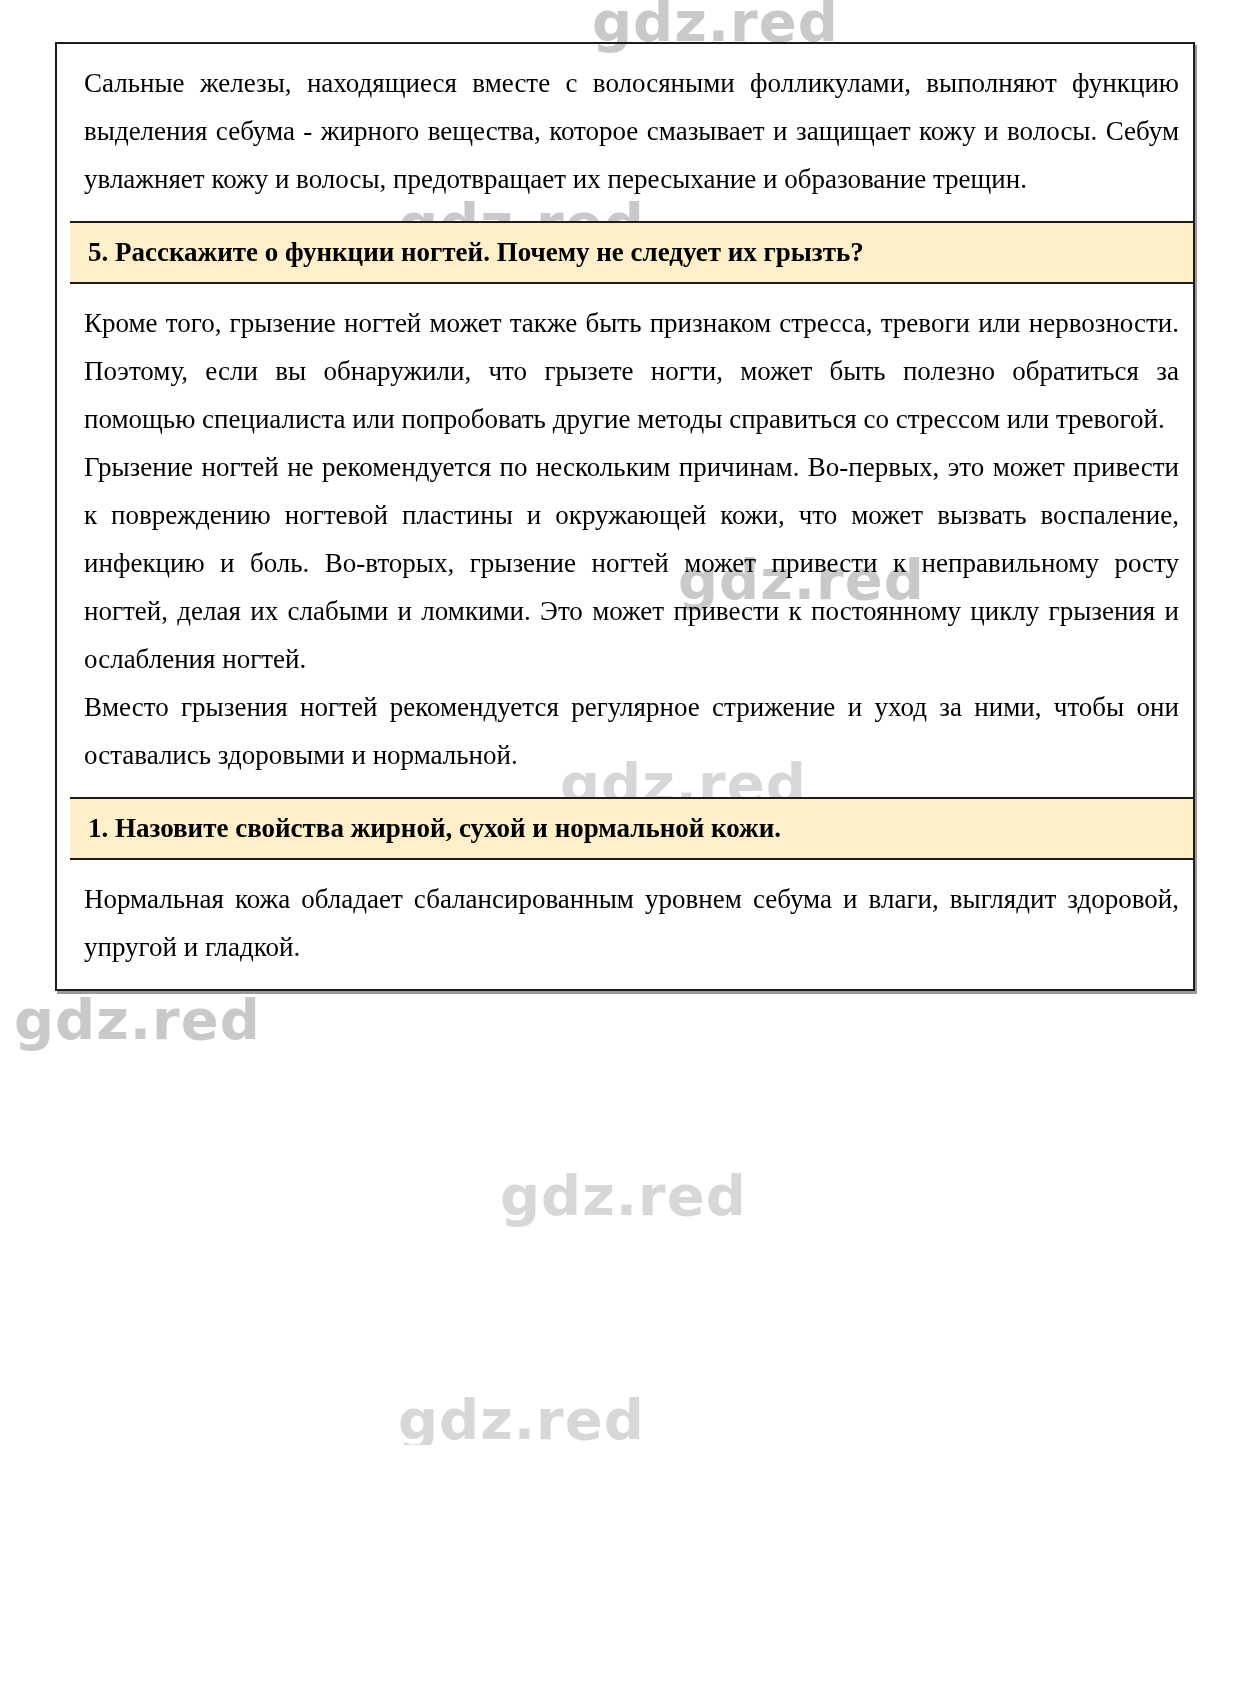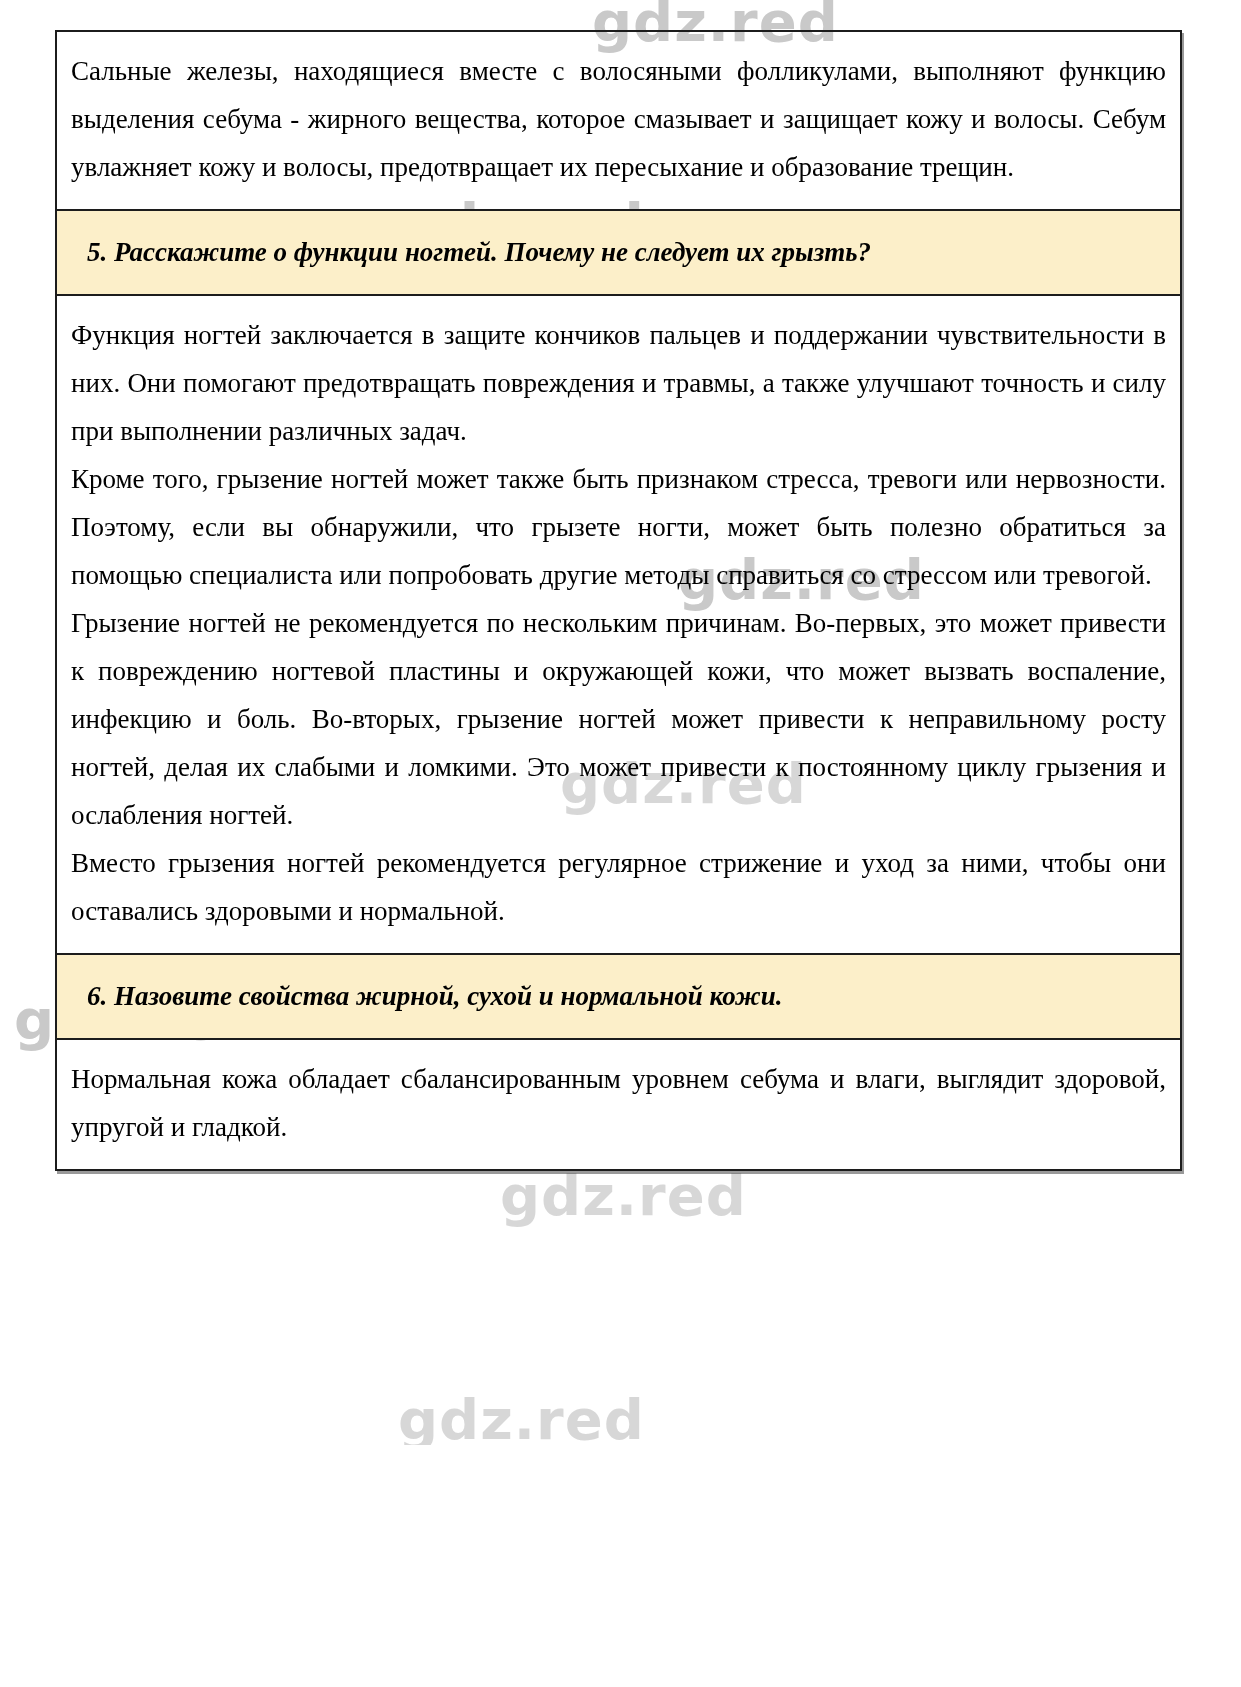--- a/index.html
+++ b/index.html
@@ -27,24 +27,25 @@
     color: #c9c9c9;
     letter-spacing: 1px;
     white-space: nowrap;
     user-select: none;
   }
   .wm.light { opacity: 0.72; }
   .qa-table {
     position: absolute;
     z-index: 1;
     left: 55px;
-    top: 30px;
+    top: 42px;
     width: 1123px;
     border: 2px solid #1c1c1c;
     box-shadow: 2px 3px 0 rgba(70,70,70,0.55);
+    padding-left: 13px;
   }
   .answer {
     padding: 15px 14px 18px 14px;
     font-size: 27px;
     line-height: 48px;
     text-align: justify;
     background: transparent;
   }
   .answer p {
     margin: 0;
@@ -52,21 +53,21 @@
   .question {
     background: #fcefc9;
     border-top: 2px solid #1c1c1c;
     border-bottom: 2px solid #1c1c1c;
     padding: 10px 14px;
     font-size: 27px;
     line-height: 31px;
     font-weight: bold;
     text-align: left;
   }
-  .question p { margin: 16px; font-style: italic; }
+  .question p { margin: 4px; }
 </style>
 </head>
 <body>
 
 <div class="page">
 
   <div class="wm" style="left:592px; top:-6px;">gdz.red</div>
   <div class="wm" style="left:398px; top:196px;">gdz.red</div>
   <div class="wm" style="left:678px; top:552px;">gdz.red</div>
   <div class="wm light" style="left:560px; top:756px;">gdz.red</div>
@@ -78,28 +79,27 @@
 
     <section class="answer">
       <p>Сальные железы, находящиеся вместе с волосяными фолликулами, выполняют функцию выделения себума - жирного вещества, которое смазывает и защищает кожу и волосы. Себум увлажняет кожу и волосы, предотвращает их пересыхание и образование трещин.</p>
     </section>
 
     <section class="question">
       <p>5. Расскажите о функции ногтей. Почему не следует их грызть?</p>
     </section>
 
     <section class="answer">
-      <p>Функция ногтей заключается в защите кончиков пальцев и поддержании чувствительности в них. Они помогают предотвращать повреждения и травмы, а также улучшают точность и силу при выполнении различных задач.</p>
       <p>Кроме того, грызение ногтей может также быть признаком стресса, тревоги или нервозности. Поэтому, если вы обнаружили, что грызете ногти, может быть полезно обратиться за помощью специалиста или попробовать другие методы справиться со стрессом или тревогой.</p>
       <p>Грызение ногтей не рекомендуется по нескольким причинам. Во-первых, это может привести к повреждению ногтевой пластины и окружающей кожи, что может вызвать воспаление, инфекцию и боль. Во-вторых, грызение ногтей может привести к неправильному росту ногтей, делая их слабыми и ломкими. Это может привести к постоянному циклу грызения и ослабления ногтей.</p>
       <p>Вместо грызения ногтей рекомендуется регулярное стрижение и уход за ними, чтобы они оставались здоровыми и нормальной.</p>
     </section>
 
     <section class="question">
-      <p>6. Назовите свойства жирной, сухой и нормальной кожи.</p>
+      <p>1. Назовите свойства жирной, сухой и нормальной кожи.</p>
     </section>
 
     <section class="answer">
       <p>Нормальная кожа обладает сбалансированным уровнем себума и влаги, выглядит здоровой, упругой и гладкой.</p>
     </section>
 
   </div>
 </div>
 
 </body></html>

